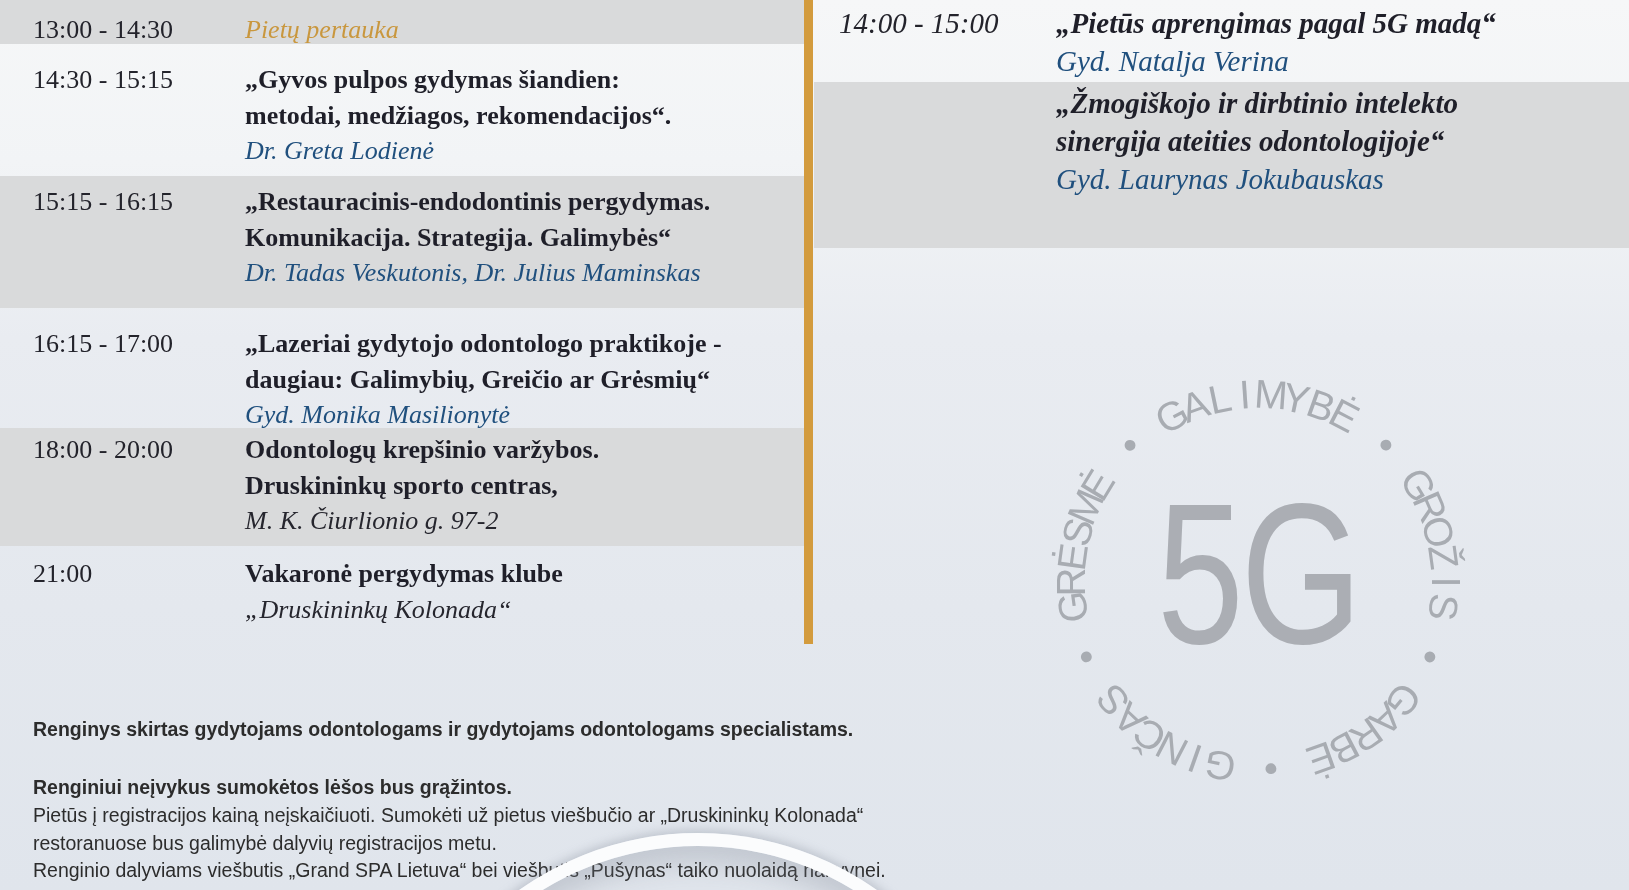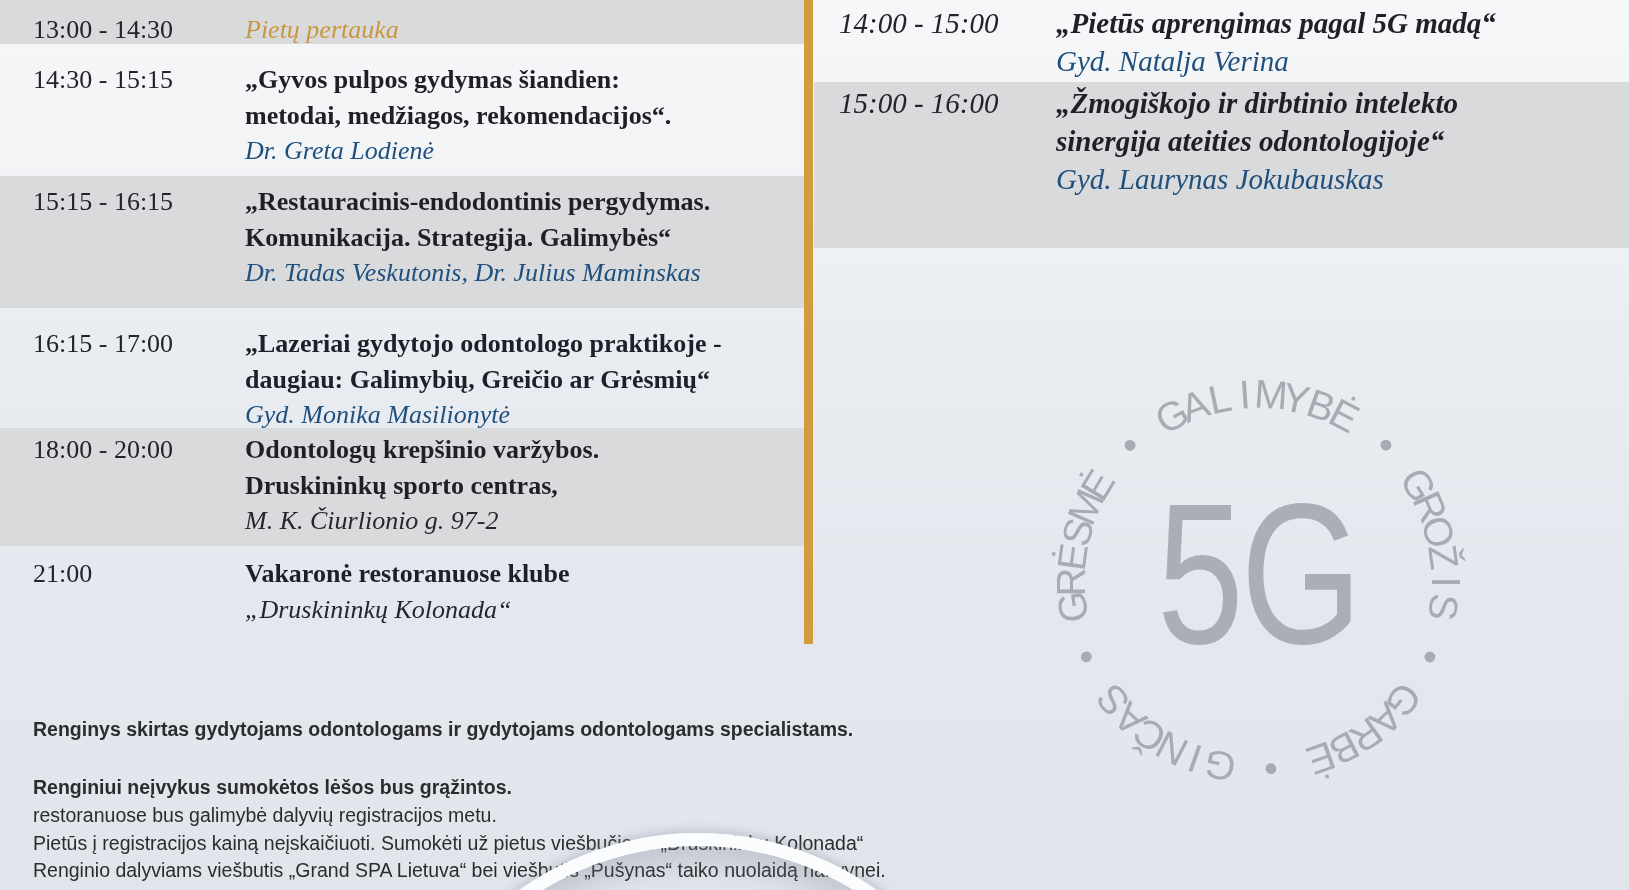--- a/index.html
+++ b/index.html
@@ -91,49 +91,48 @@
         <div class="time">18:00 - 20:00</div>
         <div class="lines">
           <div class="ln title">Odontologų krepšinio varžybos.</div>
           <div class="ln title">Druskininkų sporto centras,</div>
           <div class="ln note">M. K. Čiurlionio g. 97-2</div>
         </div>
       </div>
       <div class="srow" style="top: 556px;">
         <div class="time">21:00</div>
         <div class="lines">
-          <div class="ln title">Vakaronė restoranuose klube</div>
+          <div class="ln title">Vakaronė pergydymas klube</div>
           <div class="ln note">„Druskininkų Kolonada“</div>
         </div>
       </div>
     </div>
   <div id="right-col" class="right-col">
       <div class="srow" style="top: 4px;">
         <div class="time">14:00 - 15:00</div>
         <div class="lines">
           <div class="ln title">„Pietūs aprengimas pagal  5G madą“</div>
           <div class="ln name">Gyd. Natalja Verina</div>
         </div>
       </div>
       <div class="srow" style="top: 84px;">
-        <div class="time">15:00 - 16:00</div>
         <div class="lines">
           <div class="ln title">„Žmogiškojo ir dirbtinio intelekto</div>
           <div class="ln title">sinergija ateities odontologijoje“</div>
           <div class="ln name">Gyd. Laurynas Jokubauskas</div>
         </div>
       </div>
     </div>
 
   <div class="footer" id="footer">
       <div class="f-bold">Renginys skirtas gydytojams odontologams ir gydytojams odontologams  specialistams.</div>
       <div class="f-gap"></div>
       <div class="f-bold">Renginiui neįvykus sumokėtos lėšos bus grąžintos.</div>
+      <div class="f-reg">Pietūs į registracijos kainą neįskaičiuoti. Sumokėti už pietus viešbučio ar „Druskininkų Kolonada“</div>
       <div class="f-reg">restoranuose  bus galimybė dalyvių registracijos metu.</div>
-      <div class="f-reg">Pietūs į registracijos kainą neįskaičiuoti. Sumokėti už pietus viešbučio ar „Druskininkų Kolonada“</div>
       <div class="f-reg">Renginio dalyviams viešbutis „Grand SPA Lietuva“ bei viešbutis „Pušynas“ taiko nuolaidą nakvynei.</div>
     </div>
 
   <div id="ring">
       <span class="ring-letter" style="left: 1171.97px; top: 415.965px; transform: translate(-50%, -50%) rotate(-27.3913deg);">G</span>
       <span class="ring-letter" style="left: 1195.38px; top: 405.797px; transform: translate(-50%, -50%) rotate(-19.5652deg);">A</span>
       <span class="ring-letter" style="left: 1219.95px; top: 398.911px; transform: translate(-50%, -50%) rotate(-11.7391deg);">L</span>
       <span class="ring-letter" style="left: 1245.24px; top: 395.436px; transform: translate(-50%, -50%) rotate(-3.91304deg);">I</span>
       <span class="ring-letter" style="left: 1270.76px; top: 395.436px; transform: translate(-50%, -50%) rotate(3.91304deg);">M</span>
       <span class="ring-letter" style="left: 1296.05px; top: 398.911px; transform: translate(-50%, -50%) rotate(11.7391deg);">Y</span>

